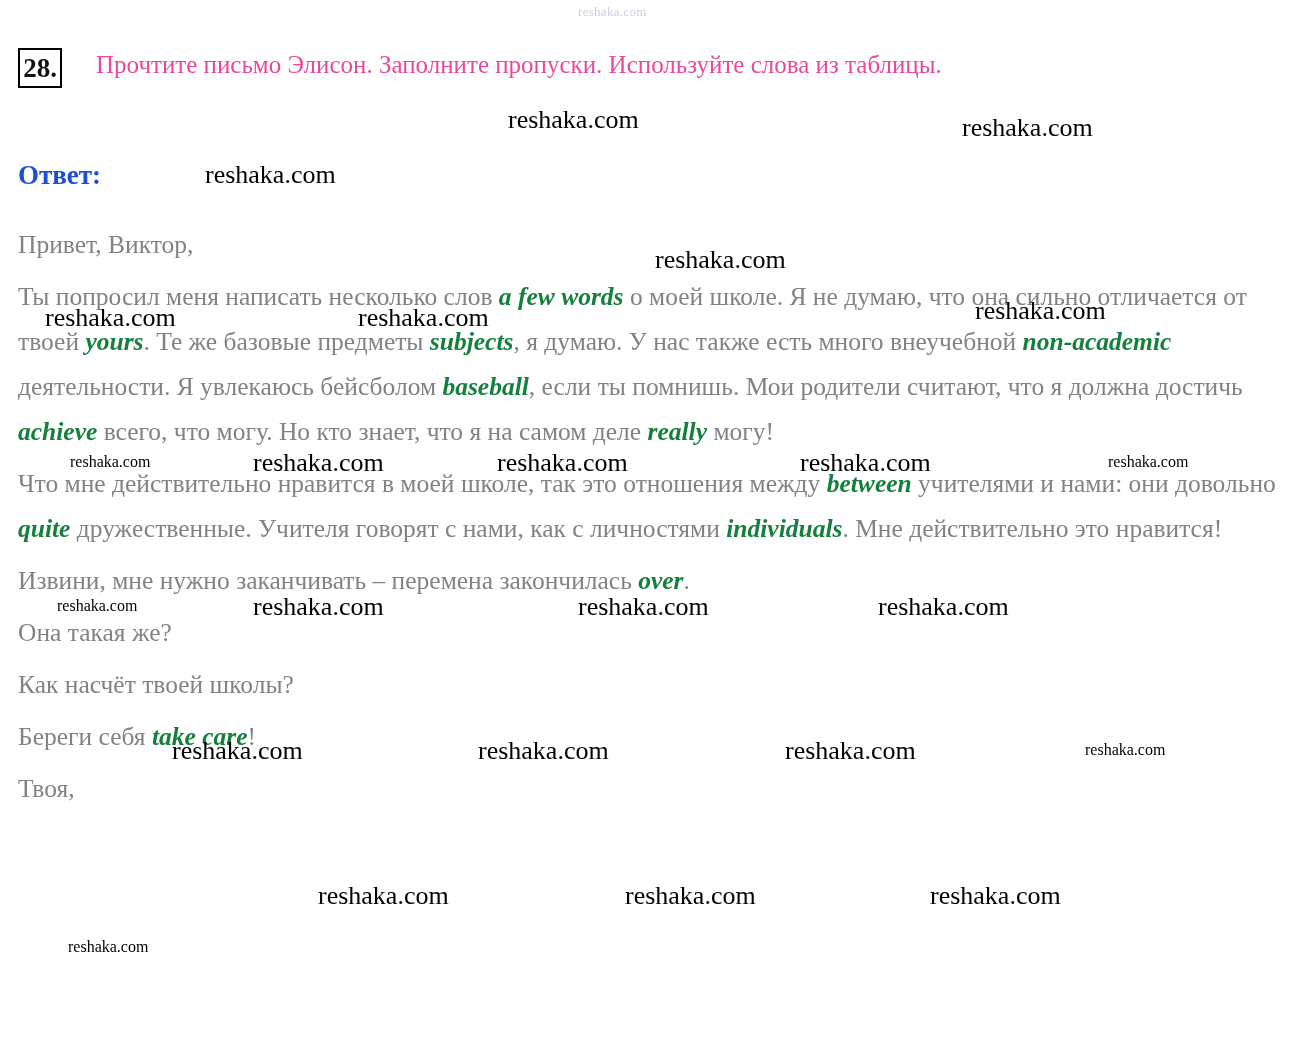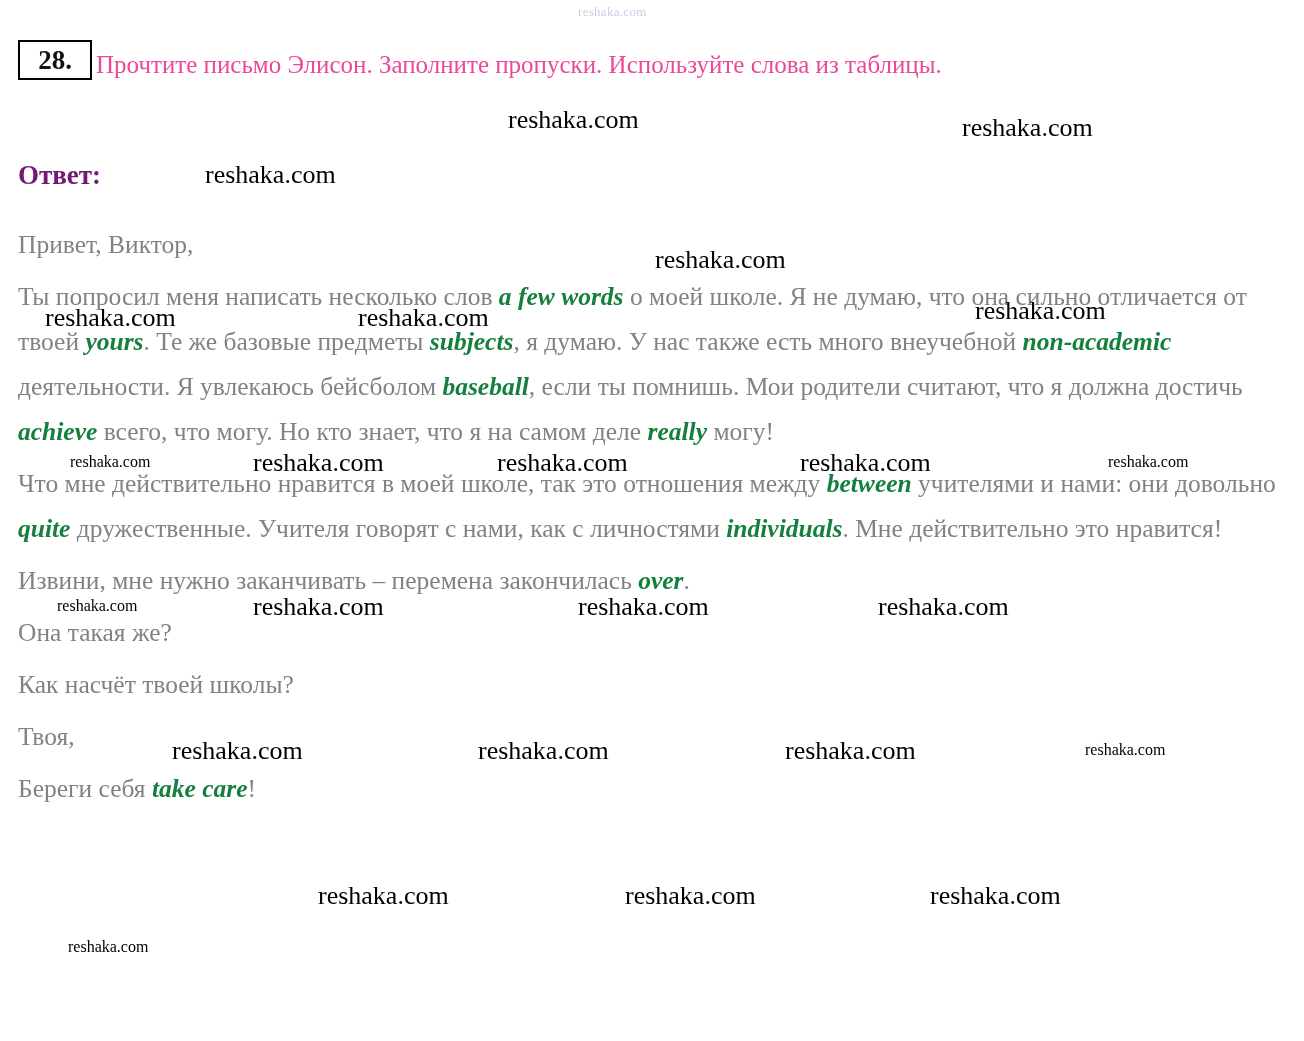--- a/index.html
+++ b/index.html
@@ -29,22 +29,22 @@
     font-family: "Liberation Serif", serif;
     font-size: 13px;
     color: #c9cfe0;
     letter-spacing: 0.3px;
   }
 
   
   .task-box {
     position: absolute;
     left: 18px;
-    top: 40px;
-    width: 74px;
+    top: 48px;
+    width: 44px;
     height: 40px;
     border: 2px solid #000;
     box-sizing: border-box;
     display: flex;
     align-items: center;
     justify-content: center;
     font-family: "Liberation Serif", serif;
     font-weight: bold;
     font-size: 27px;
     color: #111;
@@ -61,21 +61,21 @@
     color: #ec4899;
   }
 
   
   .answer-label {
     position: absolute;
     left: 18px;
     top: 160px;
     font-size: 27px;
     font-weight: bold;
-    color: #701a75;
+    color: #1d4ed8;
   }
 
   
   .letter {
     position: absolute;
     left: 18px;
     top: 222px;
     width: 1260px;
     font-size: 25.5px;
     line-height: 45px;
@@ -122,23 +122,23 @@
 
     <p><span>Ты попросил меня написать несколько слов </span><span class="ans">a few words</span><span> о моей школе. Я не думаю, что она сильно отличается от твоей </span><span class="ans">yours</span><span>. Те же базовые предметы </span><span class="ans">subjects</span><span>, я думаю. У нас также есть много внеучебной </span><span class="ans">non-academic</span><span> деятельности. Я увлекаюсь бейсболом </span><span class="ans">baseball</span><span>, если ты помнишь. Мои родители считают, что я должна достичь </span><span class="ans">achieve</span><span> всего, что могу. Но кто знает, что я на самом деле </span><span class="ans">really</span><span> могу!</span></p>
 
     <p><span>Что мне действительно нравится в моей школе, так это отношения между </span><span class="ans">between</span><span> учителями и нами: они довольно </span><span class="ans">quite</span><span> дружественные. Учителя говорят с нами, как с личностями </span><span class="ans">individuals</span><span>. Мне действительно это нравится!</span></p>
 
     <p><span>Извини, мне нужно заканчивать – перемена закончилась </span><span class="ans">over</span><span>.</span></p>
 
     <p>Она такая же?</p>
     <p>Как насчёт твоей школы?</p>
 
+    <p><span>Береги себя </span><span class="ans">take care</span><span>!</span></p>
+
     <p>Твоя,</p>
-
-    <p><span>Береги себя </span><span class="ans">take care</span><span>!</span></p>
   </div>
 
   <div id="wm-layer">
       <div class="wm wm-lg" style="left: 508px; top: 105px;">reshaka.com</div>
       <div class="wm wm-lg" style="left: 962px; top: 113px;">reshaka.com</div>
       <div class="wm wm-lg" style="left: 205px; top: 160px;">reshaka.com</div>
       <div class="wm wm-lg" style="left: 655px; top: 245px;">reshaka.com</div>
       <div class="wm wm-lg" style="left: 45px; top: 303px;">reshaka.com</div>
       <div class="wm wm-lg" style="left: 358px; top: 303px;">reshaka.com</div>
       <div class="wm wm-lg" style="left: 975px; top: 296px;">reshaka.com</div>

